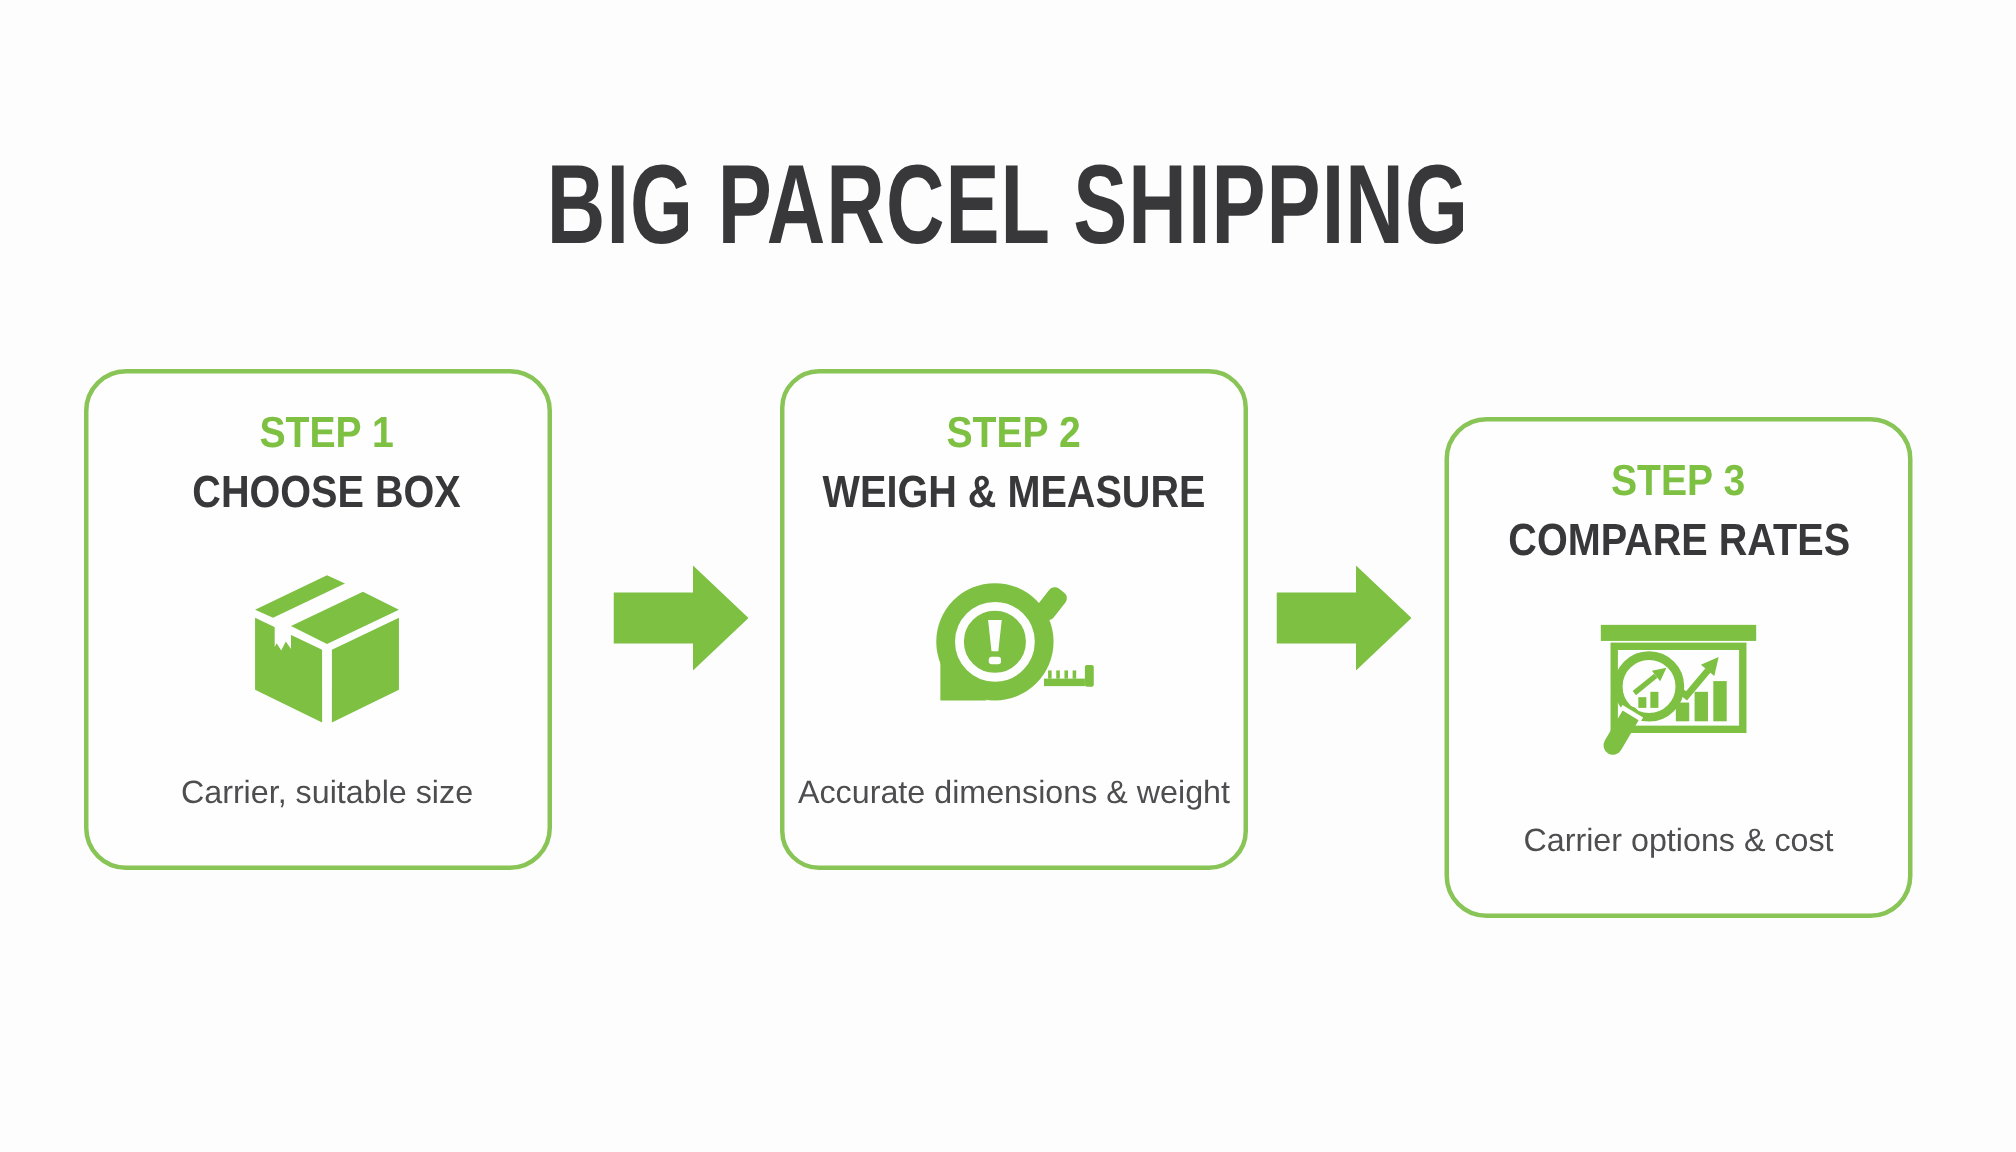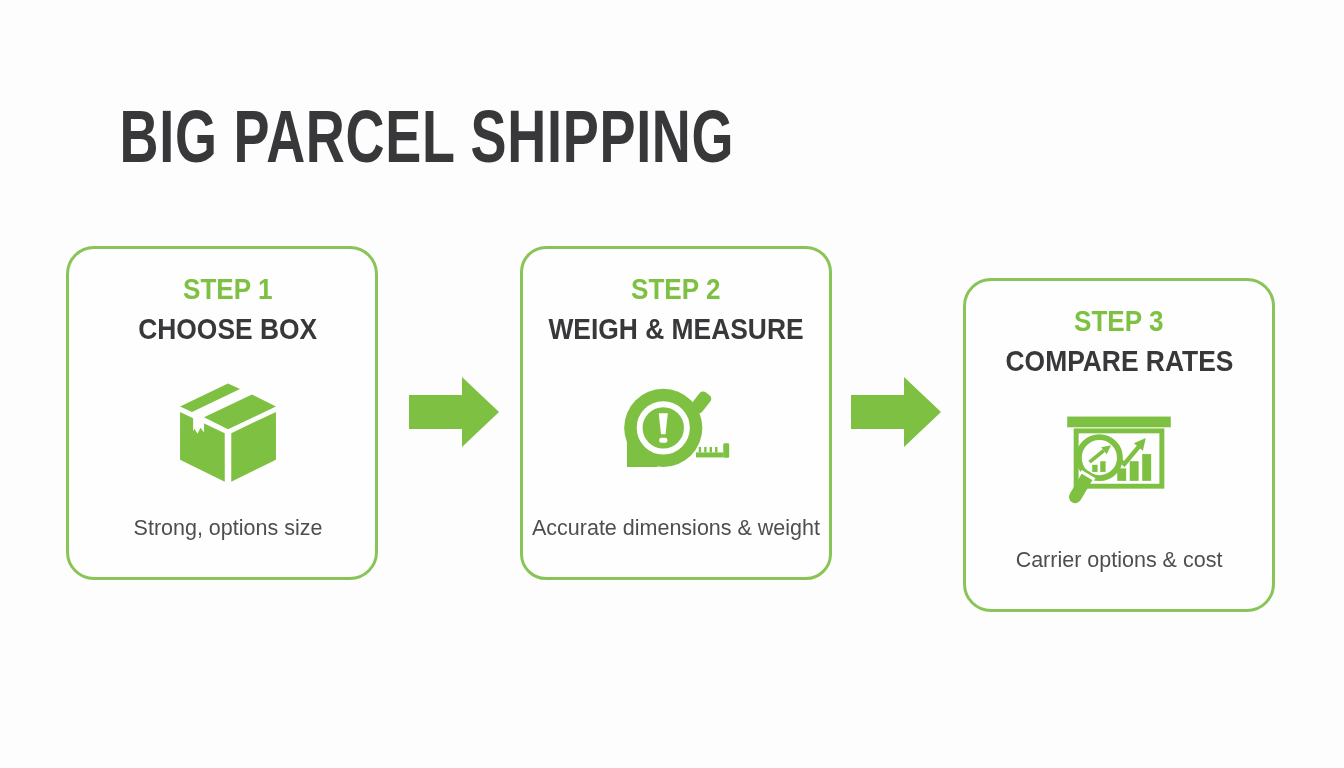--- a/index.html
+++ b/index.html
@@ -13,41 +13,41 @@
   body{background:#e9e9e9;}
   .canvas{
     position:relative;
     width:1344px;height:768px;
     background:var(--bg);
     overflow:hidden;
     font-family:"Liberation Sans", sans-serif;
   }
   .title{
     position:absolute;top:99px;left:0;width:100%;
-    text-align:left;line-height:1;
+    text-align:center;line-height:1;
   }
   .title span{
     display:inline-block;
     font-size:75px;font-weight:bold;
     color:var(--heading);
     transform:scaleX(0.72);
     transform-origin:center;
     letter-spacing:1px;
     white-space:nowrap;
   }
   .card{
     position:absolute;top:246px;
     width:312px;height:334px;
     box-sizing:border-box;
     border:3px solid var(--border-green);
     border-radius:28px;
     background:#FEFEFE;
     display:flex;flex-direction:column;align-items:center;
   }
-  .card-1{left:66px;padding-left:12px;}
+  .card-1{left:56px;padding-left:12px;}
   .card-2{left:520px;border-radius:26px;}
   .card-3{left:963px;margin-top:32px;}
   .step-label{
     margin-top:24px;
     font-size:29px;font-weight:bold;
     color:var(--green);
     transform:scaleX(0.9);
     line-height:1.15;
     white-space:nowrap;
   }
@@ -100,21 +100,21 @@
           <polygon points="77,16 99,27 55,48 33,37"></polygon>
 
           <polygon points="11,32 52,51.5 52,96 11,76"></polygon>
 
           <polygon points="99,32 58,51.5 58,96 99,76"></polygon>
 
           <polygon points="23,33 33,38 33,51 29.8,46.5 27,52 24.2,47.5 23,49.8" fill="#FEFEFE"></polygon>
         </svg>
       </span>
     </div>
-    <div class="caption">Strong, options size</div>
+    <div class="caption">Carrier, suitable size</div>
   </section>
 
   <div class="arrow arrow-1">
     <svg width="90" height="70" viewBox="0 0 90 70" fill="currentColor">
       <polygon points="0,18 53,18 53,0 90,35 53,70 53,52 0,52"></polygon>
     </svg>
   </div>
 
   <section class="card card-2">
     <div class="step-label">STEP 2</div>

